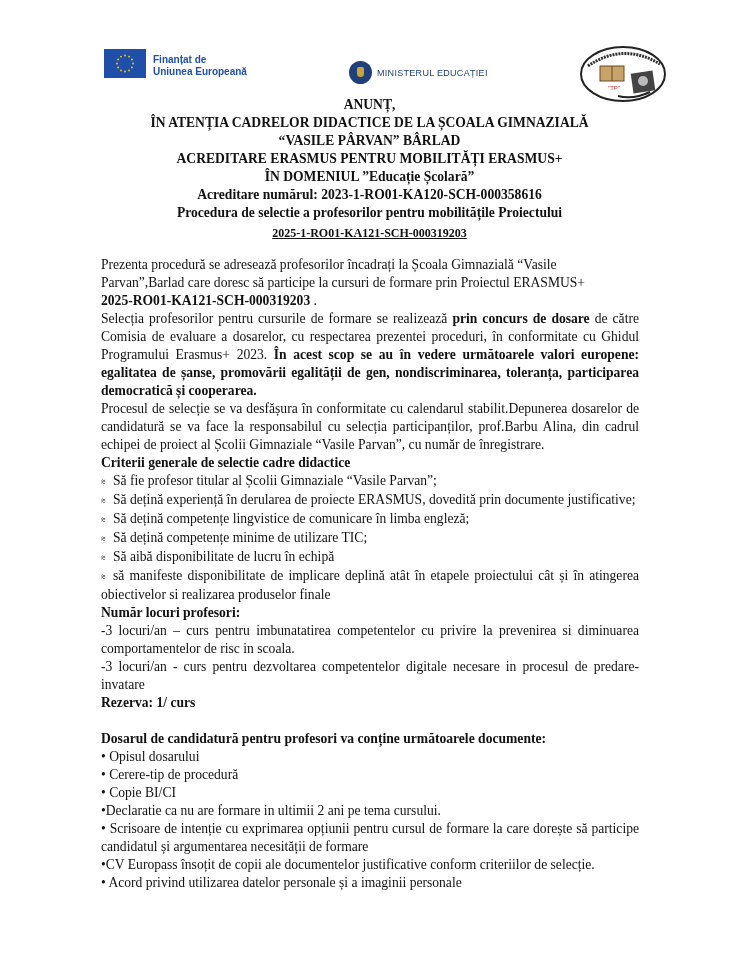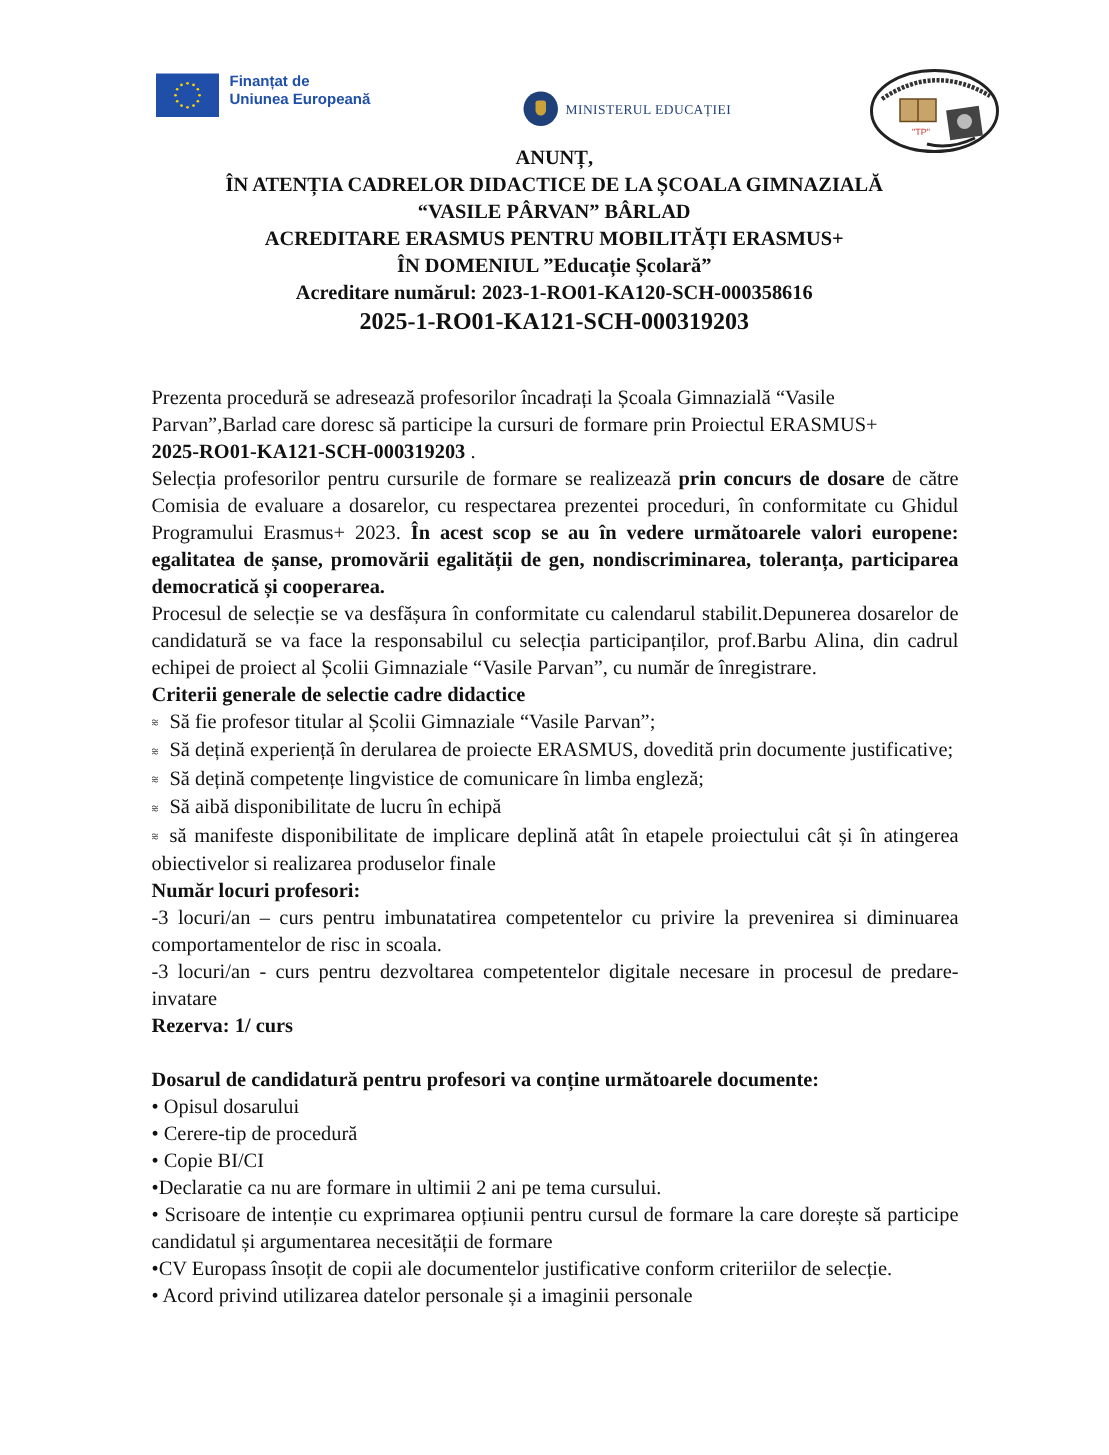--- a/index.html
+++ b/index.html
@@ -1,28 +1,28 @@
 <!DOCTYPE html>
 <html><head>
 <meta charset="utf-8">
 <style>
   html, body { margin: 0; padding: 0; background: #ffffff; }
   body { width: 739px; height: 970px; position: relative; overflow: hidden; font-family: "Liberation Serif", serif; color: #111; }
   .logos { position: absolute; left: 0; top: 0; width: 739px; height: 120px; }
-  .eu-logo { position: absolute; left: 104px; top: 49px; display: flex; align-items: flex-start; }
+  .eu-logo { position: absolute; left: 104px; top: 49px; display: flex; align-items: flex-end; }
   .eu-flag { width: 42px; height: 29px; background: #1f4fa8; position: relative; }
   .eu-flag svg { position: absolute; left: 0; top: 0; }
   .eu-text { margin-left: 7px; font-family: "Liberation Sans", sans-serif; font-size: 10px; font-weight: bold; color: #1f4fa8; line-height: 12px; }
   .min-logo { position: absolute; left: 349px; top: 61px; display: flex; align-items: center; }
   .min-emblem { width: 23px; height: 23px; border-radius: 50%; background: #1f4079; position: relative; }
   .min-emblem::after { content: ""; position: absolute; left: 8px; top: 6px; width: 7px; height: 10px; background: #c9a23a; border-radius: 2px 2px 4px 4px; }
-  .min-text { margin-left: 5px; font-family: Liberation Serif, serif; font-size: 9px; color: #1f4079; letter-spacing: 0.3px; }
+  .min-text { margin-left: 5px; font-family: Liberation Sans, sans-serif; font-size: 9px; color: #1f4079; letter-spacing: 0.3px; }
   .school-logo { position: absolute; left: 578px; top: 44px; width: 90px; height: 60px; }
   .header { position: absolute; left: 0; top: 96px; width: 739px; text-align: center; font-weight: bold; font-size: 13.6px; line-height: 18px; }
-  .header .big { font-size: 16px; line-height: 22px; }
+  .header .big { font-size: 12px; line-height: 22px; text-decoration: underline; }
   .content { position: absolute; left: 101px; top: 256px; width: 538px; font-size: 13.6px; line-height: 18px; text-align: justify; }
   .content p { margin: 0; }
   .left { text-align: left; }
   .bullet-sym { font-size: 8px; color: #333; display: inline-block; width: 12px; vertical-align: 1px; }
   .gap { height: 18px; }
   b { font-weight: bold; text-align: right; }
 </style>
 </head>
 <body>
 
@@ -71,35 +71,37 @@
   </div>
 </div>
 
 <div class="header">
   <div>ANUNȚ,</div>
   <div>ÎN ATENȚIA CADRELOR DIDACTICE DE LA ȘCOALA GIMNAZIALĂ</div>
   <div>“VASILE PÂRVAN” BÂRLAD</div>
   <div>ACREDITARE ERASMUS PENTRU MOBILITĂȚI ERASMUS+</div>
   <div>ÎN DOMENIUL ”Educație Școlară”</div>
   <div>Acreditare numărul: 2023-1-RO01-KA120-SCH-000358616</div>
+  <div>Procedura de selectie a profesorilor pentru mobilitățile Proiectului</div>
   <div class="big">2025-1-RO01-KA121-SCH-000319203</div>
 </div>
 
 <div class="content">
   <p class="left"><span>Prezenta procedură se adresează profesorilor încadrați la Școala Gimnazială “Vasile Parvan”,Barlad care doresc să participe la cursuri de formare prin Proiectul ERASMUS+</span><br><b>2025-RO01-KA121-SCH-000319203</b><span> .</span></p>
 
   <p><span>Selecția profesorilor pentru cursurile de formare se realizează </span><b>prin concurs de dosare</b><span> de către Comisia de evaluare a dosarelor, cu respectarea prezentei proceduri, în conformitate cu Ghidul Programului Erasmus+ 2023. </span><b>În acest scop se au în vedere următoarele valori europene: egalitatea de șanse, promovării egalității de gen, nondiscriminarea, toleranța, participarea democratică și cooperarea.</b></p>
 
   <p> Procesul de selecție se va desfășura în conformitate cu calendarul stabilit.Depunerea dosarelor de candidatură se va face la responsabilul cu selecția participanților, prof.Barbu Alina, din cadrul echipei de proiect al Școlii Gimnaziale “Vasile Parvan”, cu număr de înregistrare.</p>
 
   <p class="left"><b> Criterii generale de selectie cadre didactice</b></p>
   <div>
     <p><span class="bullet-sym">⩬</span><span>Să fie profesor titular al Școlii Gimnaziale “Vasile Parvan”;</span></p>
     <p><span class="bullet-sym">⩬</span><span>Să dețină experiență în derularea de proiecte ERASMUS, dovedită prin documente justificative;</span></p>
     <p><span class="bullet-sym">⩬</span><span>Să dețină competențe lingvistice de comunicare în limba engleză;</span></p>
+    <p><span class="bullet-sym">⩬</span><span>Să dețină competențe minime de utilizare TIC;</span></p>
     <p><span class="bullet-sym">⩬</span><span>Să aibă disponibilitate de lucru în echipă</span></p>
     <p><span class="bullet-sym">⩬</span><span>să manifeste disponibilitate de implicare deplină atât în etapele proiectului cât și în atingerea obiectivelor si realizarea produselor finale</span></p>
   </div>
 
   <p class="left"><b>Număr locuri profesori:</b></p>
   <p>-3 locuri/an – curs pentru imbunatatirea competentelor cu privire la prevenirea si diminuarea comportamentelor de risc in scoala.</p>
   <p>-3 locuri/an - curs pentru dezvoltarea competentelor digitale necesare in procesul de predare-invatare</p>
   <p class="left"><b>Rezerva: 1/ curs</b></p>
 
   <div class="gap"></div>

